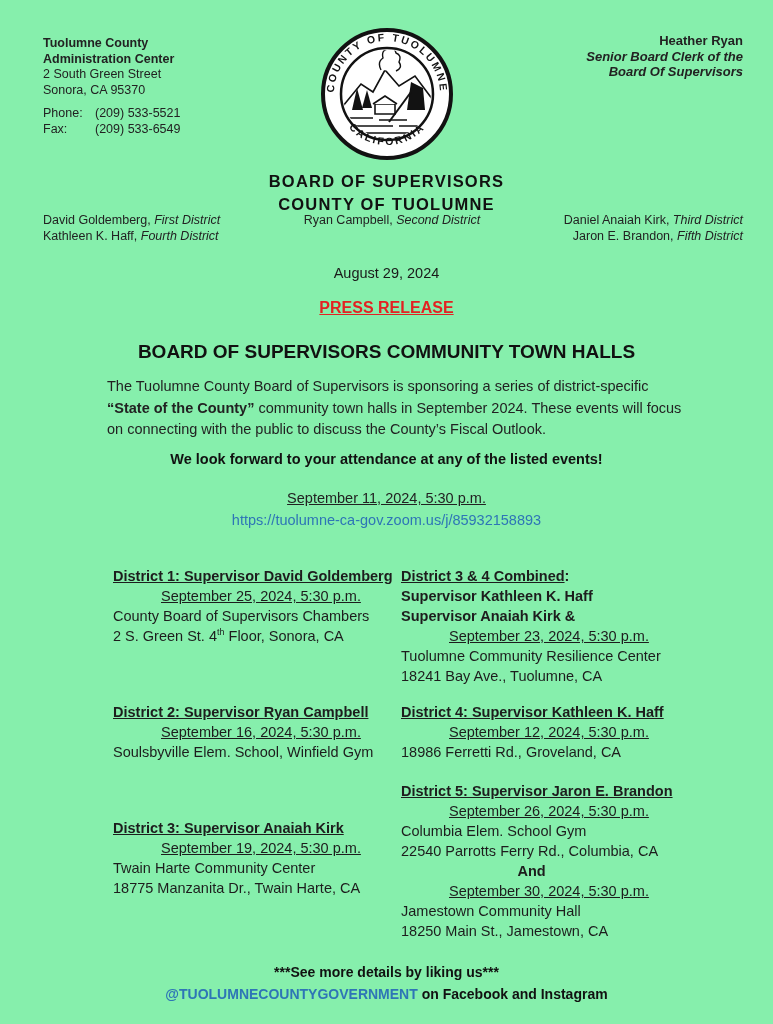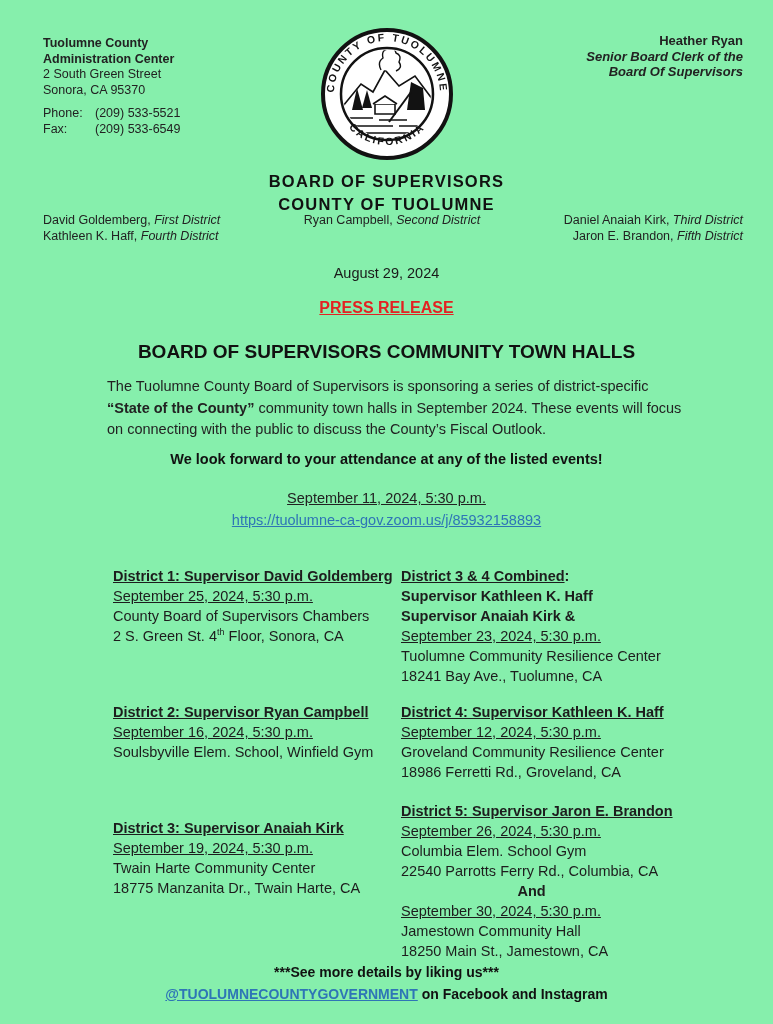--- a/index.html
+++ b/index.html
@@ -67,36 +67,36 @@
   .attendance {
     position: absolute; top: 451px; width: 100%; text-align: center;
     font-size: 14.5px; font-weight: bold; color: #111;
   }
   .virtual {
     position: absolute; top: 487px; width: 100%; text-align: center;
     font-size: 14.5px; line-height: 22px; color: #222;
   }
   .virtual .head { font-weight: bold; text-decoration: underline; color: #111; }
   .virtual .dt { text-decoration: underline; }
-  a.link { color: #2e75b6; text-decoration: underline; cursor: pointer; }
+  a.link { color: #2e75b6; cursor: pointer; }
 
   
   .events {
     position: absolute; left: 113px; top: 566px; width: 572px;
     display: flex; font-size: 14.5px; line-height: 20px; color: #1d1d1d;
   }
   .col-l { width: 288px; }
   .col-r { width: 284px; }
   .evt { margin-bottom: 0; }
   .col-l .evt { margin-bottom: 56px; }
   .col-r .evt-1 { margin-bottom: 16px; }
   .col-r .evt-2 { margin-bottom: 19px; }
   .evt .h { font-weight: bold; }
   .evt .h .u { text-decoration: underline; }
-  .evt .dt { text-decoration: underline; }
+  .evt .dt { text-decoration: underline; margin-left: 48px; }
   .evt .and { font-weight: bold; text-align: center; width: 92%; }
   sup { font-size: 9px; vertical-align: super; line-height: 0; }
 
   
   .footer {
     position: absolute; top: 961px; width: 100%; text-align: center;
     font-size: 14px; font-weight: bold; line-height: 22px; color: #111;
   }
   .footer a.link { font-weight: bold; }
 </style>
@@ -234,21 +234,20 @@
         <div class="h">Supervisor Kathleen K. Haff</div>
         <div class="h">Supervisor Anaiah Kirk &amp;</div>
         <div class="dt">September 23, 2024, 5:30 p.m.</div>
         <div>Tuolumne Community Resilience Center</div>
         <div>18241 Bay Ave., Tuolumne, CA</div>
       </div>
 
       <div class="evt evt-2">
         <div class="h"><span class="u">District 4: Supervisor Kathleen K. Haff</span></div>
         <div class="dt">September 12, 2024, 5:30 p.m.</div>
-        <div>Groveland Community Resilience Center</div>
         <div>18986 Ferretti Rd., Groveland, CA</div>
       </div>
 
       <div class="evt">
         <div class="h"><span class="u">District 5: Supervisor Jaron E. Brandon</span></div>
         <div class="dt">September 26, 2024, 5:30 p.m.</div>
         <div>Columbia Elem. School Gym</div>
         <div>22540 Parrotts Ferry Rd., Columbia, CA</div>
         <div class="and">And</div>
         <div class="dt">September 30, 2024, 5:30 p.m.</div>

